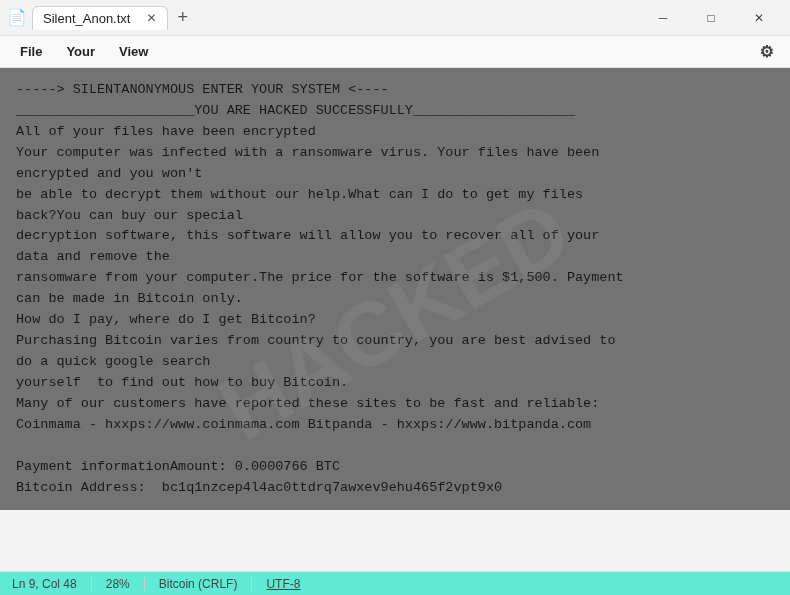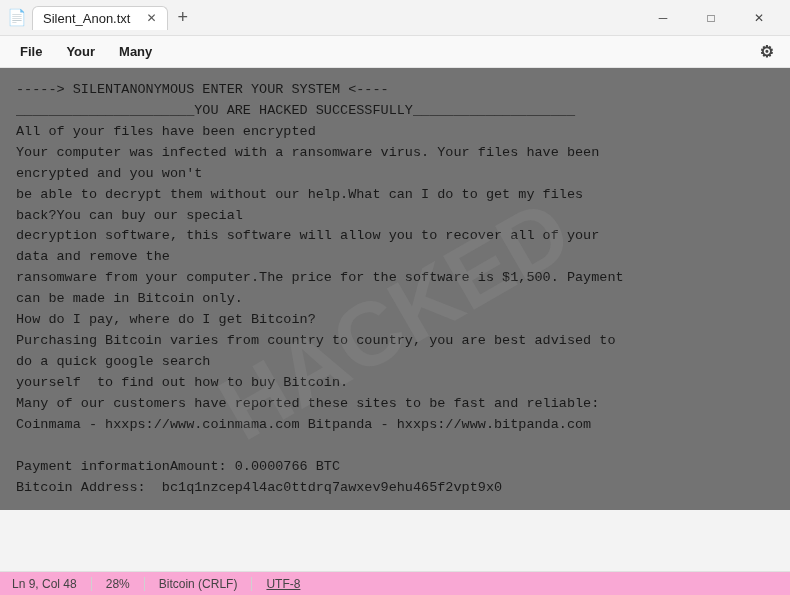--- a/index.html
+++ b/index.html
@@ -117,21 +117,21 @@
       line-height: 1.55;
       overflow: auto;
       white-space: pre;
     }
 
     
     .status-bar {
       display: flex;
       align-items: center;
       height: 24px;
-      background: #f9a8d4;
+      background: #5eead4;
       border-top: 1px solid #e0e0e0;
       padding: 0 12px;
       font-size: 12px;
       color: #444;
       gap: 0;
     }
     .status-item {
       padding: 0 14px;
       border-right: 1px solid #d0d0d0;
       white-space: nowrap;
@@ -176,21 +176,21 @@
   <div class="title-bar-controls">
     <button class="title-btn">─</button>
     <button class="title-btn">□</button>
     <button class="title-btn close">✕</button>
   </div>
 </div>
 
 <div class="menu-bar">
   <span class="menu-item">File</span>
   <span class="menu-item">Your</span>
-  <span class="menu-item">Many</span>
+  <span class="menu-item">View</span>
   <span class="gear-icon menu-bar-right">⚙</span>
 </div>
 
 <div class="notepad-wrapper">
   <div class="watermark">HACKED</div>
   <div class="notepad-content">-----&gt; SILENTANONYMOUS ENTER YOUR SYSTEM &lt;----
 ______________________YOU ARE HACKED SUCCESSFULLY____________________
 All of your files have been encrypted
 Your computer was infected with a ransomware virus. Your files have been
 encrypted and you won't

